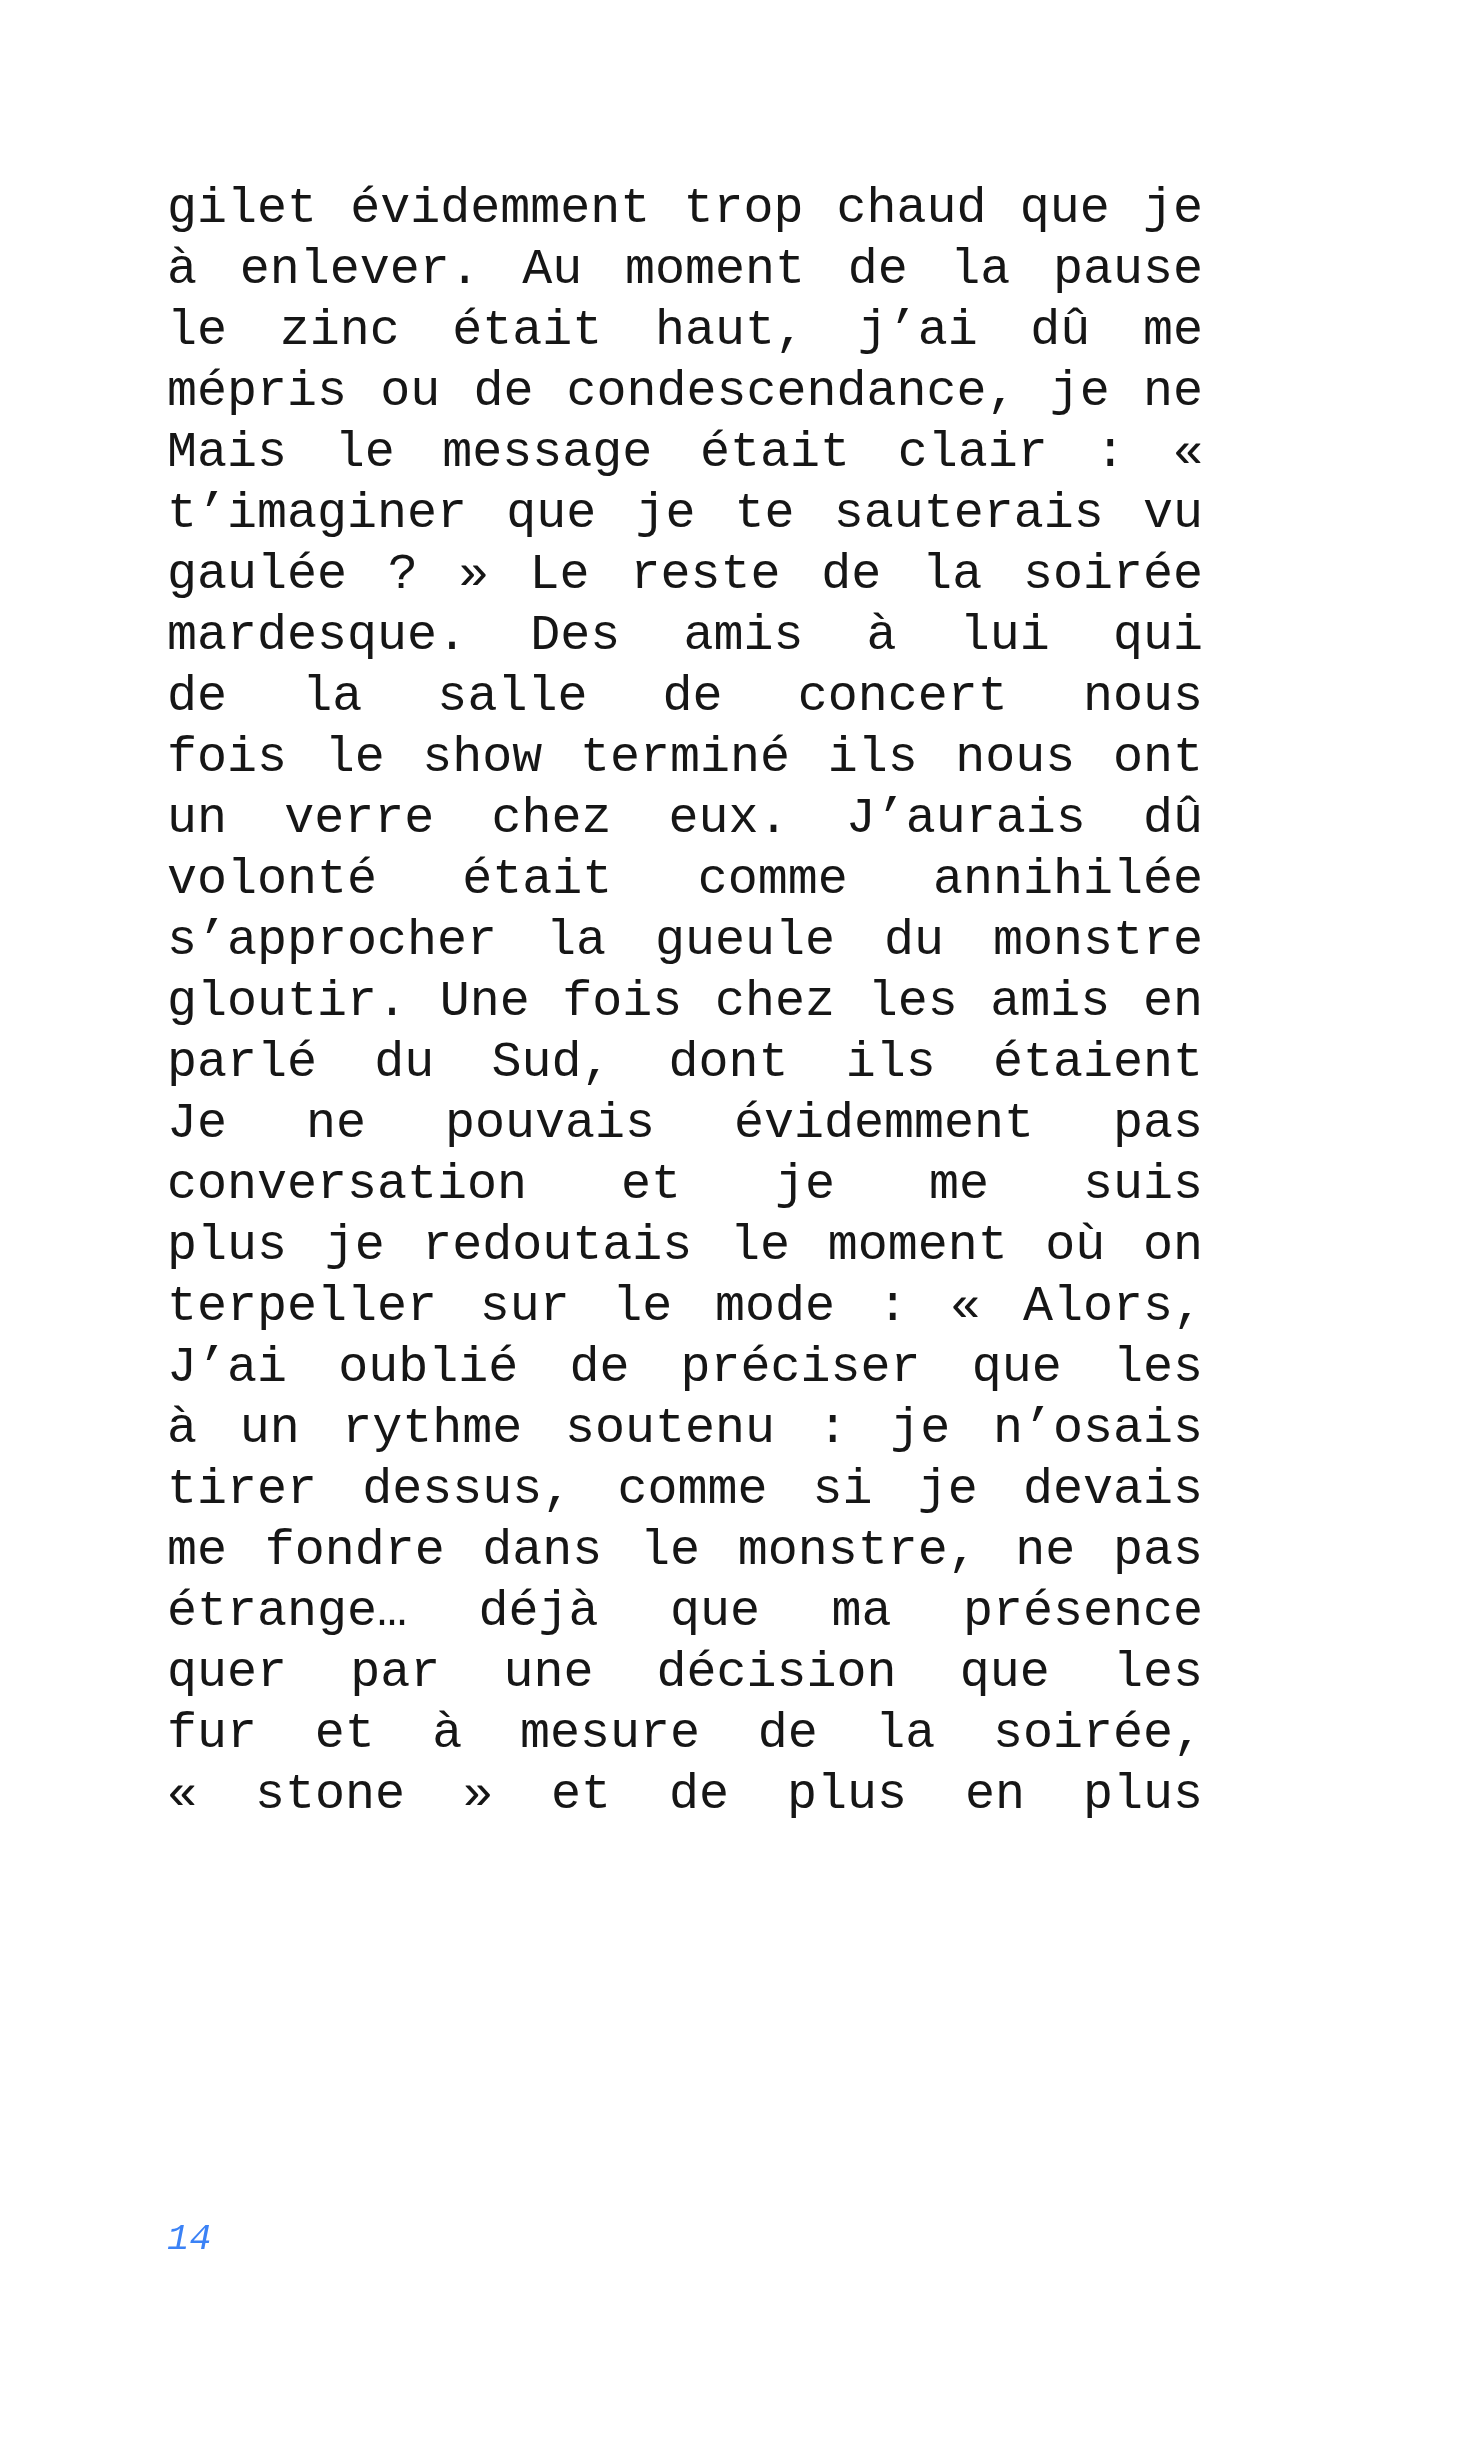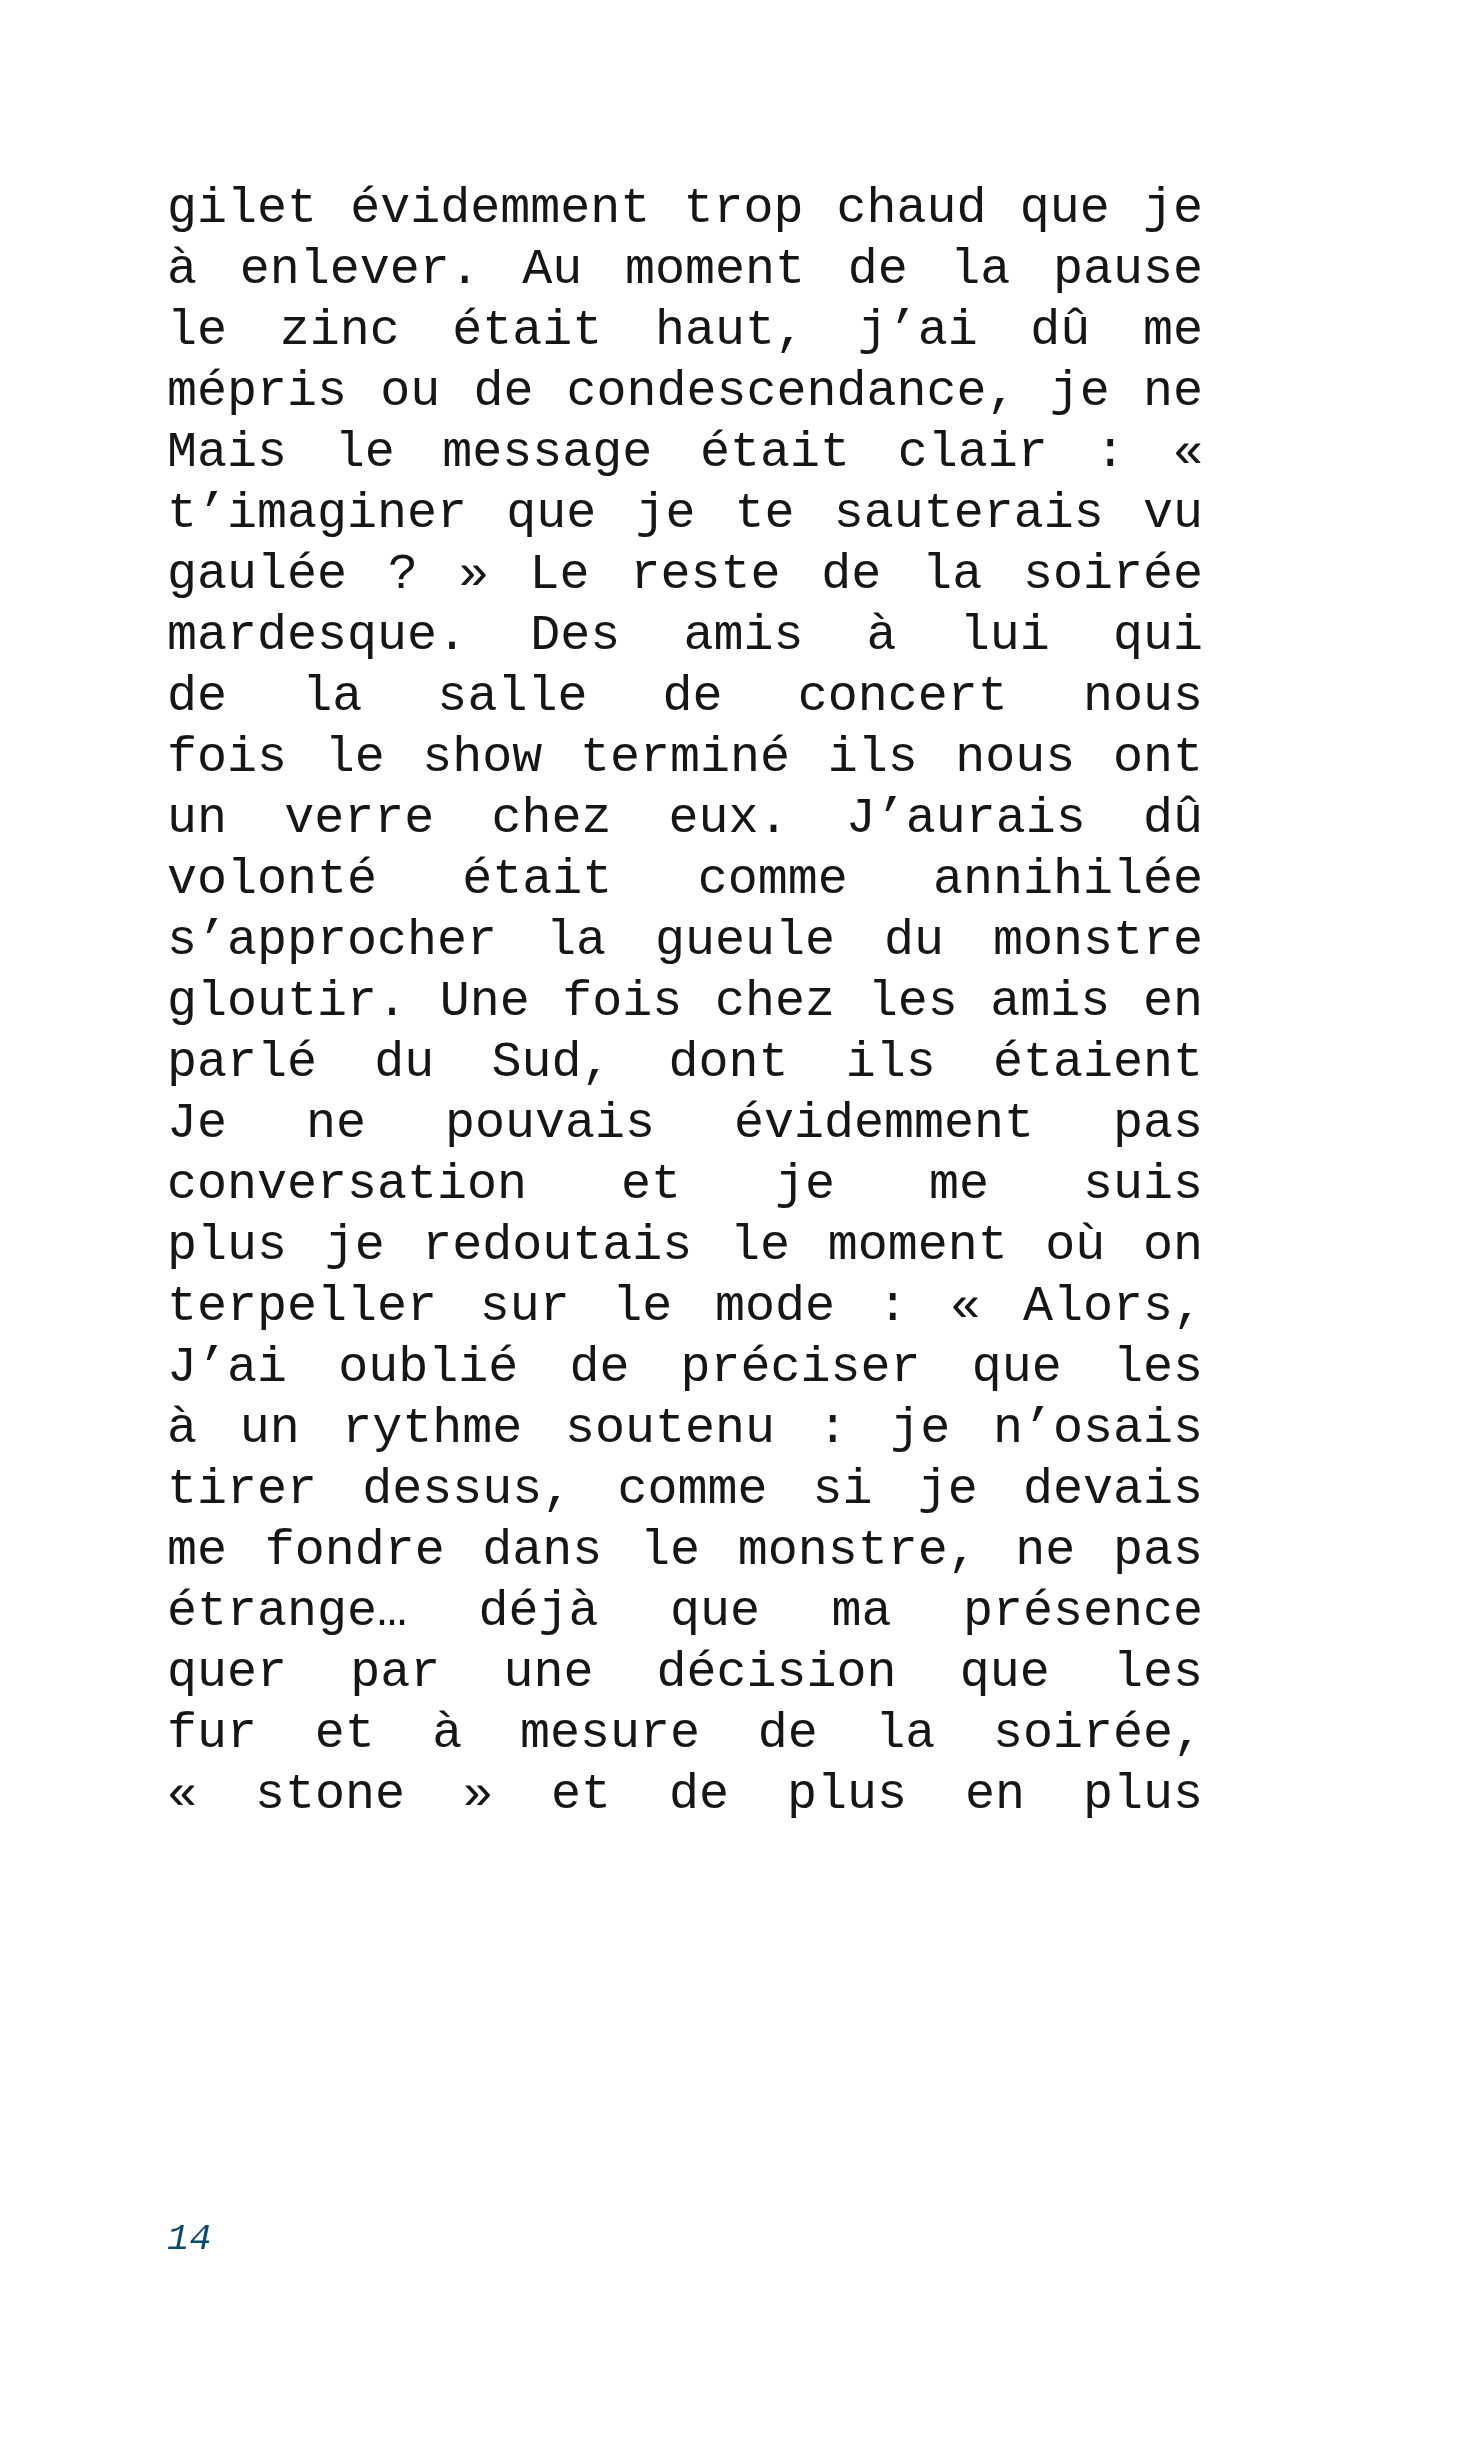--- a/index.html
+++ b/index.html
@@ -36,21 +36,21 @@
     overflow: hidden;
     hyphens: none;
   }
   .page-number {
     position: absolute;
     left: 167px;
     top: 2218px;
     font-size: 37px;
     font-style: italic;
     line-height: 43px;
-    color: #0c4a6e;
+    color: #3b82f6;
     text-align: left;
   }
 </style>
 </head>
 <body>
 
 <div class="page">
   <div class="text-block">
     <div class="line">gilet évidemment trop chaud que je me refusais</div>
     <div class="line">à enlever. Au moment de la pause des musiciens,</div>

